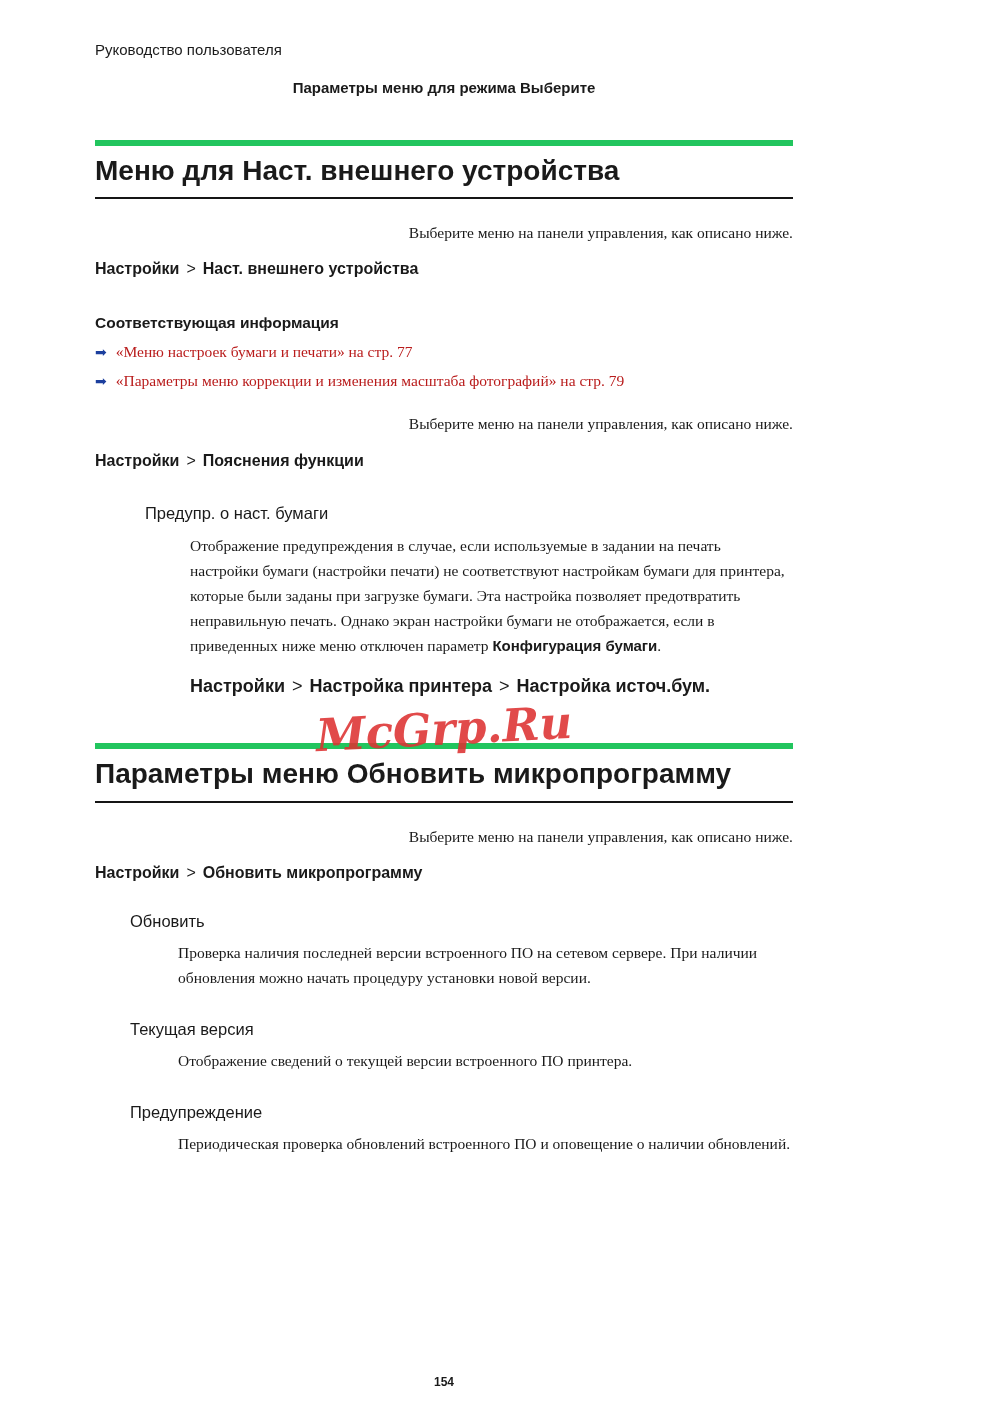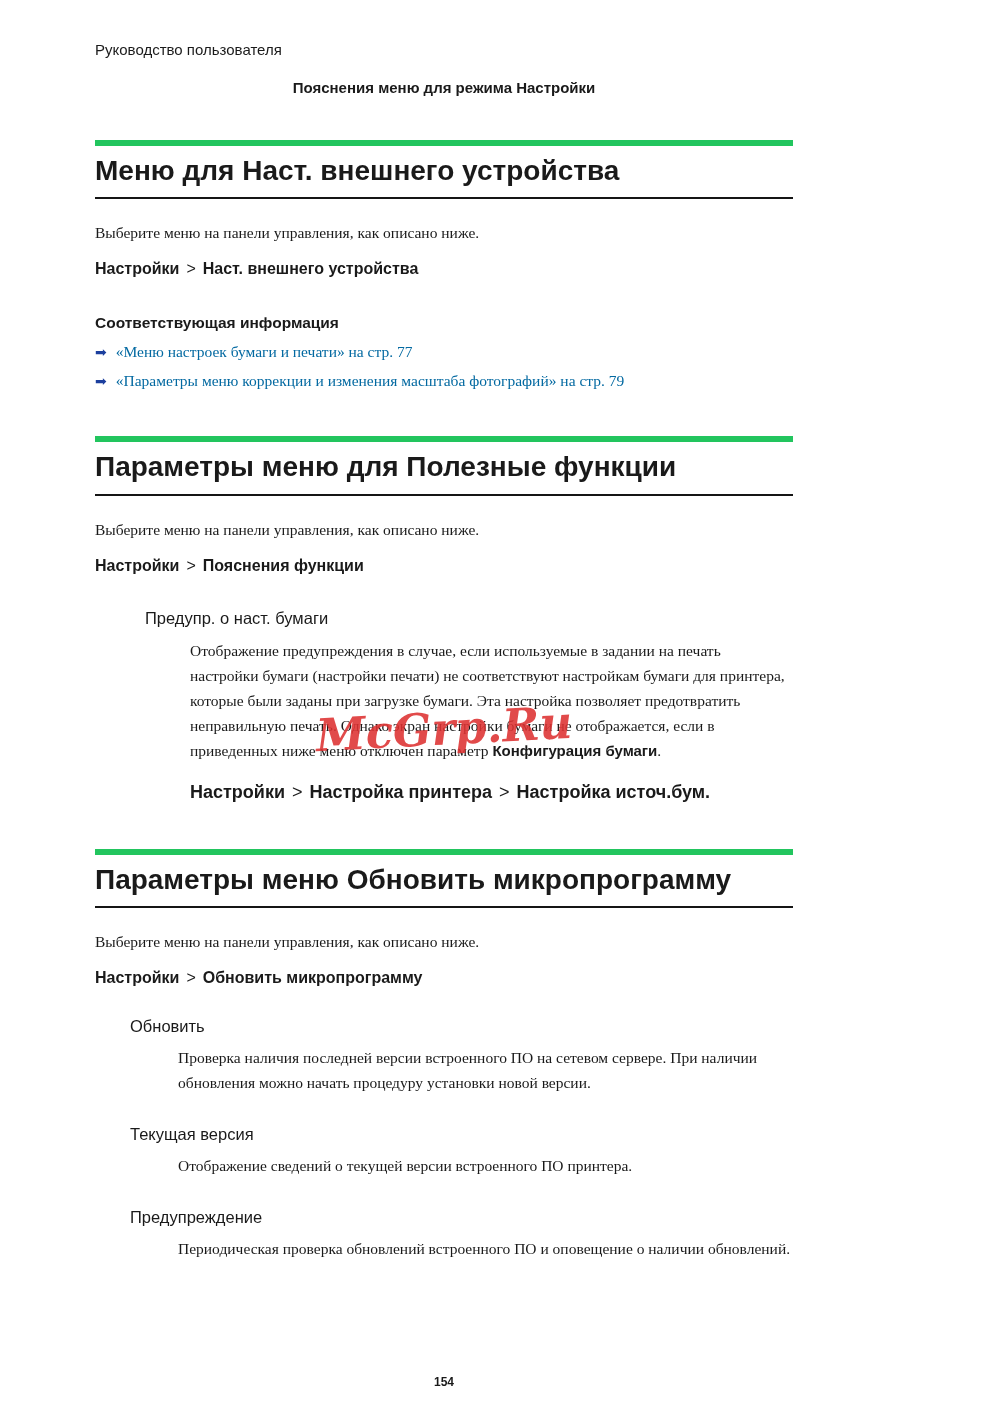--- a/index.html
+++ b/index.html
@@ -42,20 +42,21 @@
     padding: 9px 0 10px 0;
   }
   .mt-sec1 { margin-top: 44px; }
   .mt-sec2 { margin-top: 46px; }
   .mt-sec3 { margin-top: 46px; }
 
   .intro {
     margin-top: 22px;
     font-size: 15.5px;
     line-height: 1.5;
+    text-align: right;
   }
   .breadcrumb {
     margin-top: 16px;
     font-family: "Liberation Sans", sans-serif;
     font-weight: bold;
     font-size: 16px;
   }
   .bc-sep { font-weight: normal; margin: 0 7px; }
 
   .body-par {
@@ -77,21 +78,21 @@
     font-size: 15.5px;
   }
   .link-arrow {
     color: #1c3f9e;
     font-family: "DejaVu Sans", sans-serif;
     font-size: 14px;
     margin-right: 9px;
     flex: 0 0 auto;
   }
   .link-text {
-    color: #0369a1;
+    color: #b91c1c;
     cursor: pointer;
   }
 
   
   .term-1 {
     margin-top: 34px;
     margin-left: 50px;
     font-family: "Liberation Sans", sans-serif;
     font-size: 16.5px;
   }
@@ -156,40 +157,39 @@
   }
 </style>
 </head>
 <body>
 
 <div class="page">
   <div class="content">
 
     <div class="running-header">
       <span class="doc-title">Руководство пользователя</span>
-      <div class="chapter-title">Пояснения меню для режима Настройки</div>
+      <div class="chapter-title">Параметры меню для режима Выберите</div>
     </div>
 
     <h1 class="section-heading mt-sec1">Меню для Наст. внешнего устройства</h1>
     <p class="intro">Выберите меню на панели управления, как описано ниже.</p>
     <p class="breadcrumb">
       <span>Настройки</span><span class="bc-sep">&gt;</span><span>Наст. внешнего устройства</span>
     </p>
 
     <p class="related-heading">Соответствующая информация</p>
     <div class="link-row">
       <span class="link-arrow">➡</span>
       <span class="link-text">«Меню настроек бумаги и печати» на стр. 77</span>
     </div>
     <div class="link-row">
       <span class="link-arrow">➡</span>
       <span class="link-text">«Параметры меню коррекции и изменения масштаба фотографий» на стр. 79</span>
     </div>
 
-    <h1 class="section-heading mt-sec2">Параметры меню для Полезные функции</h1>
     <p class="intro">Выберите меню на панели управления, как описано ниже.</p>
     <p class="breadcrumb">
       <span>Настройки</span><span class="bc-sep">&gt;</span><span>Пояснения функции</span>
     </p>
 
     <p class="term-1">Предупр. о наст. бумаги</p>
     <p class="desc-1">
       <span>Отображение предупреждения в случае, если используемые в задании на печать настройки бумаги (настройки печати) не соответствуют настройкам бумаги для принтера, которые были заданы при загрузке бумаги. Эта настройка позволяет предотвратить неправильную печать. Однако экран настройки бумаги не отображается, если в приведенных ниже меню отключен параметр </span><span class="inline-bold">Конфигурация бумаги</span><span>.</span>
     </p>
     <p class="breadcrumb-sub">

